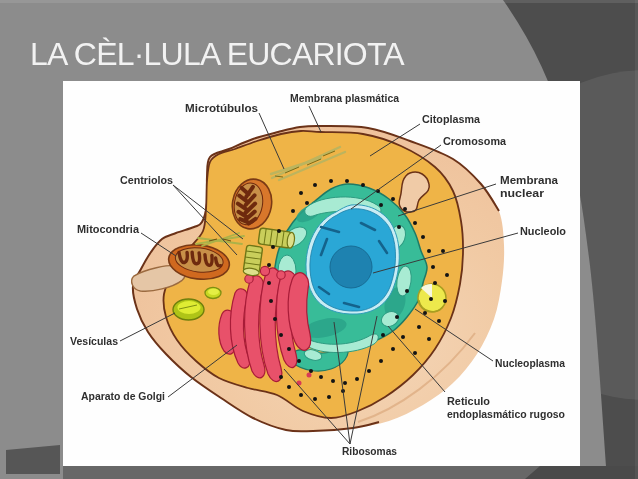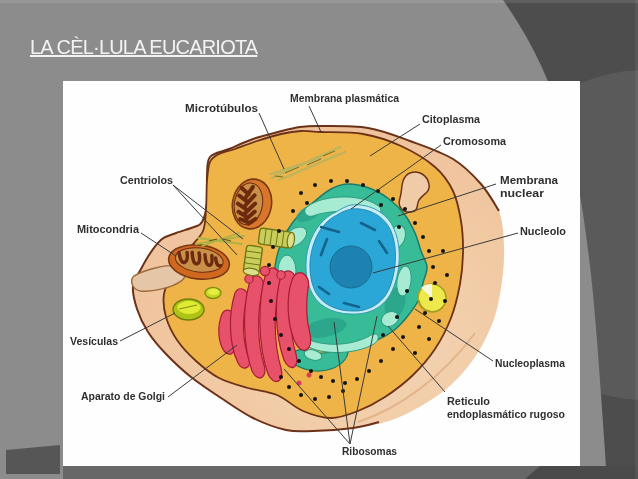--- a/index.html
+++ b/index.html
@@ -1,20 +1,20 @@
 <!DOCTYPE html>
 <html><head>
 <meta charset="utf-8">
 <style>
   html,body{margin:0;padding:0;}
   body{width:638px;height:479px;overflow:hidden;position:relative;
        background:#8C8C8C;font-family:"Liberation Sans",sans-serif;}
   #bg{position:absolute;left:0;top:0;}
-  #title{position:absolute;left:30px;top:36px;font-size:20px;font-weight:400;
-         color:#F2F2F2;letter-spacing:-0.8px;white-space:nowrap;text-decoration:underline;}
+  #title{position:absolute;left:30px;top:36px;font-size:32px;font-weight:400;
+         color:#F2F2F2;letter-spacing:-0.8px;white-space:nowrap;}
   #pic{position:absolute;left:63px;top:81px;width:517px;height:385px;background:#FEFEFE;}
 </style>
 </head>
 <body>
 <svg id="bg" width="638" height="479" viewBox="0 0 638 479">
   <defs>
     <clipPath id="swooshclip">
       <path d="M503,0 C560,80 578,165 588,250 C595,300 600,380 607,479 L638,479 L638,0 Z"></path>
     </clipPath>
   </defs>

